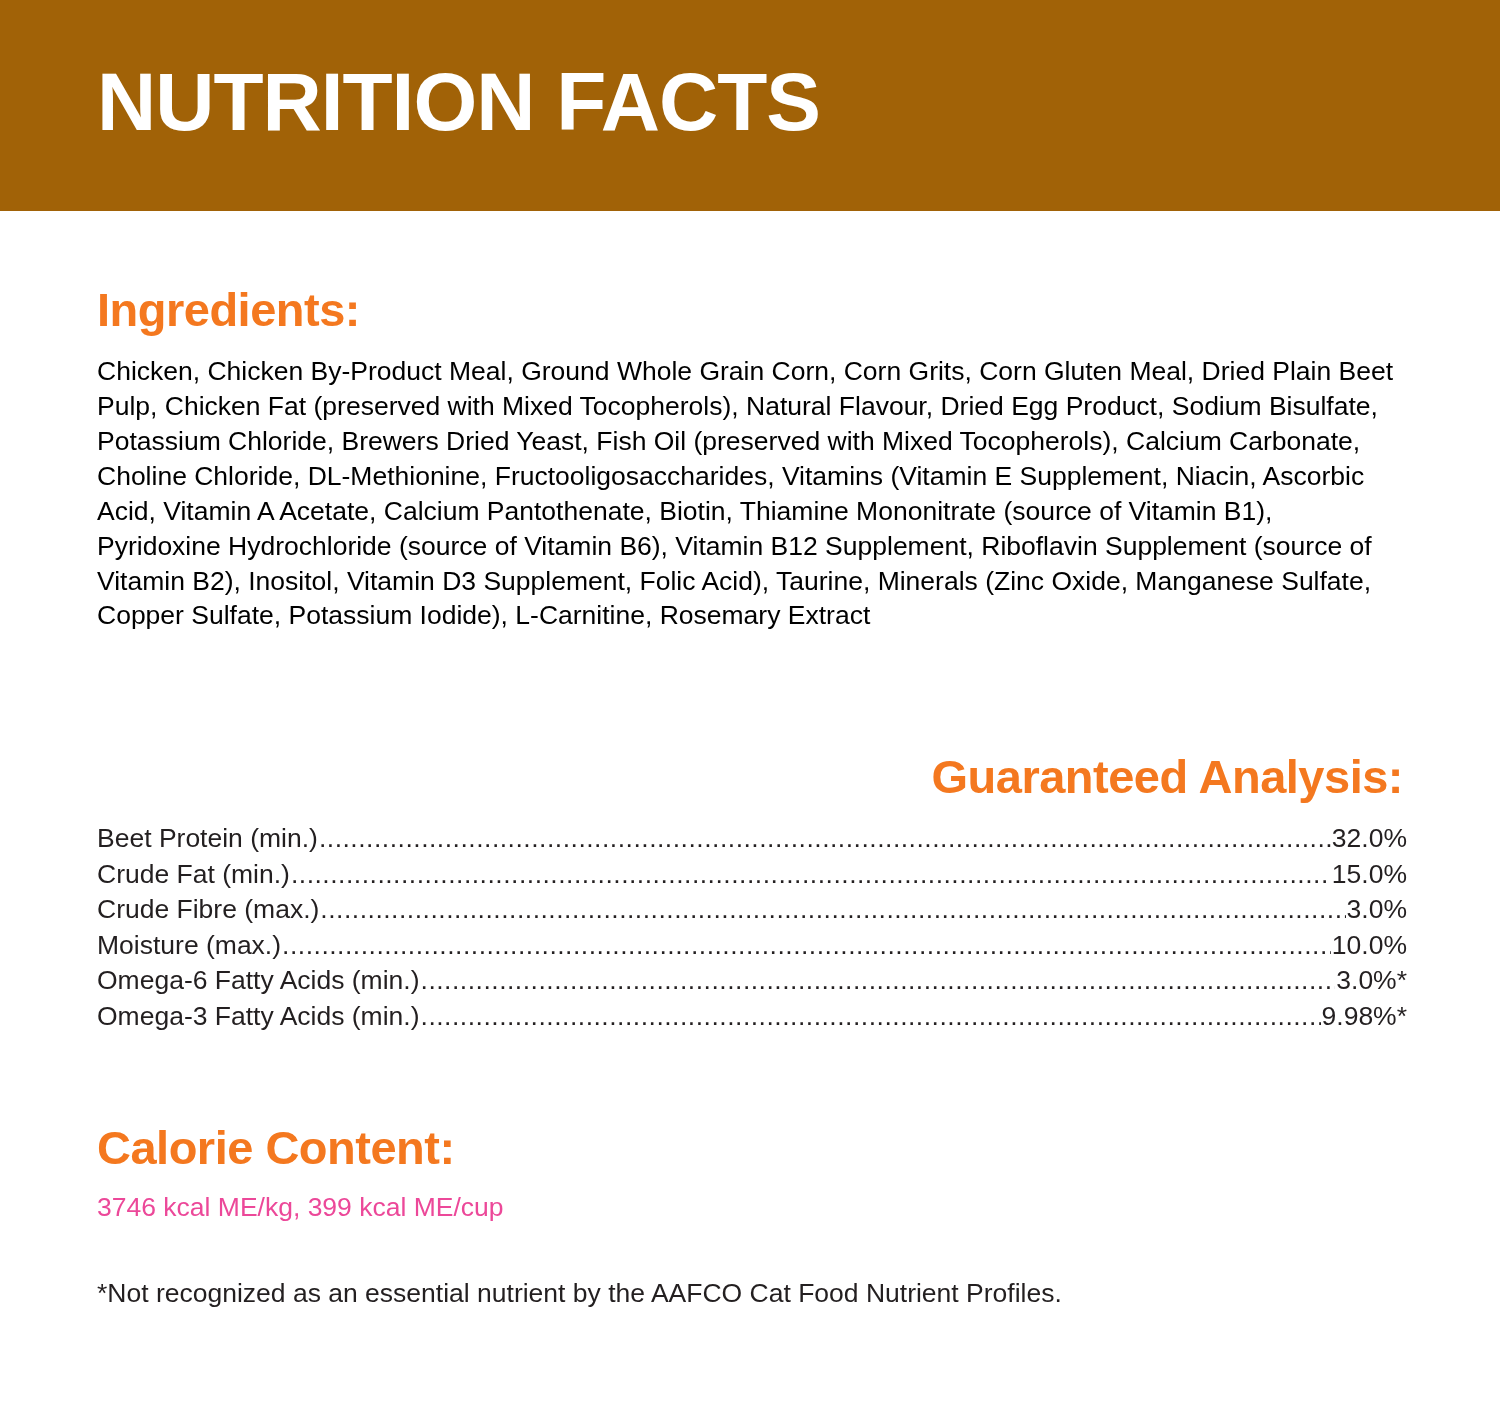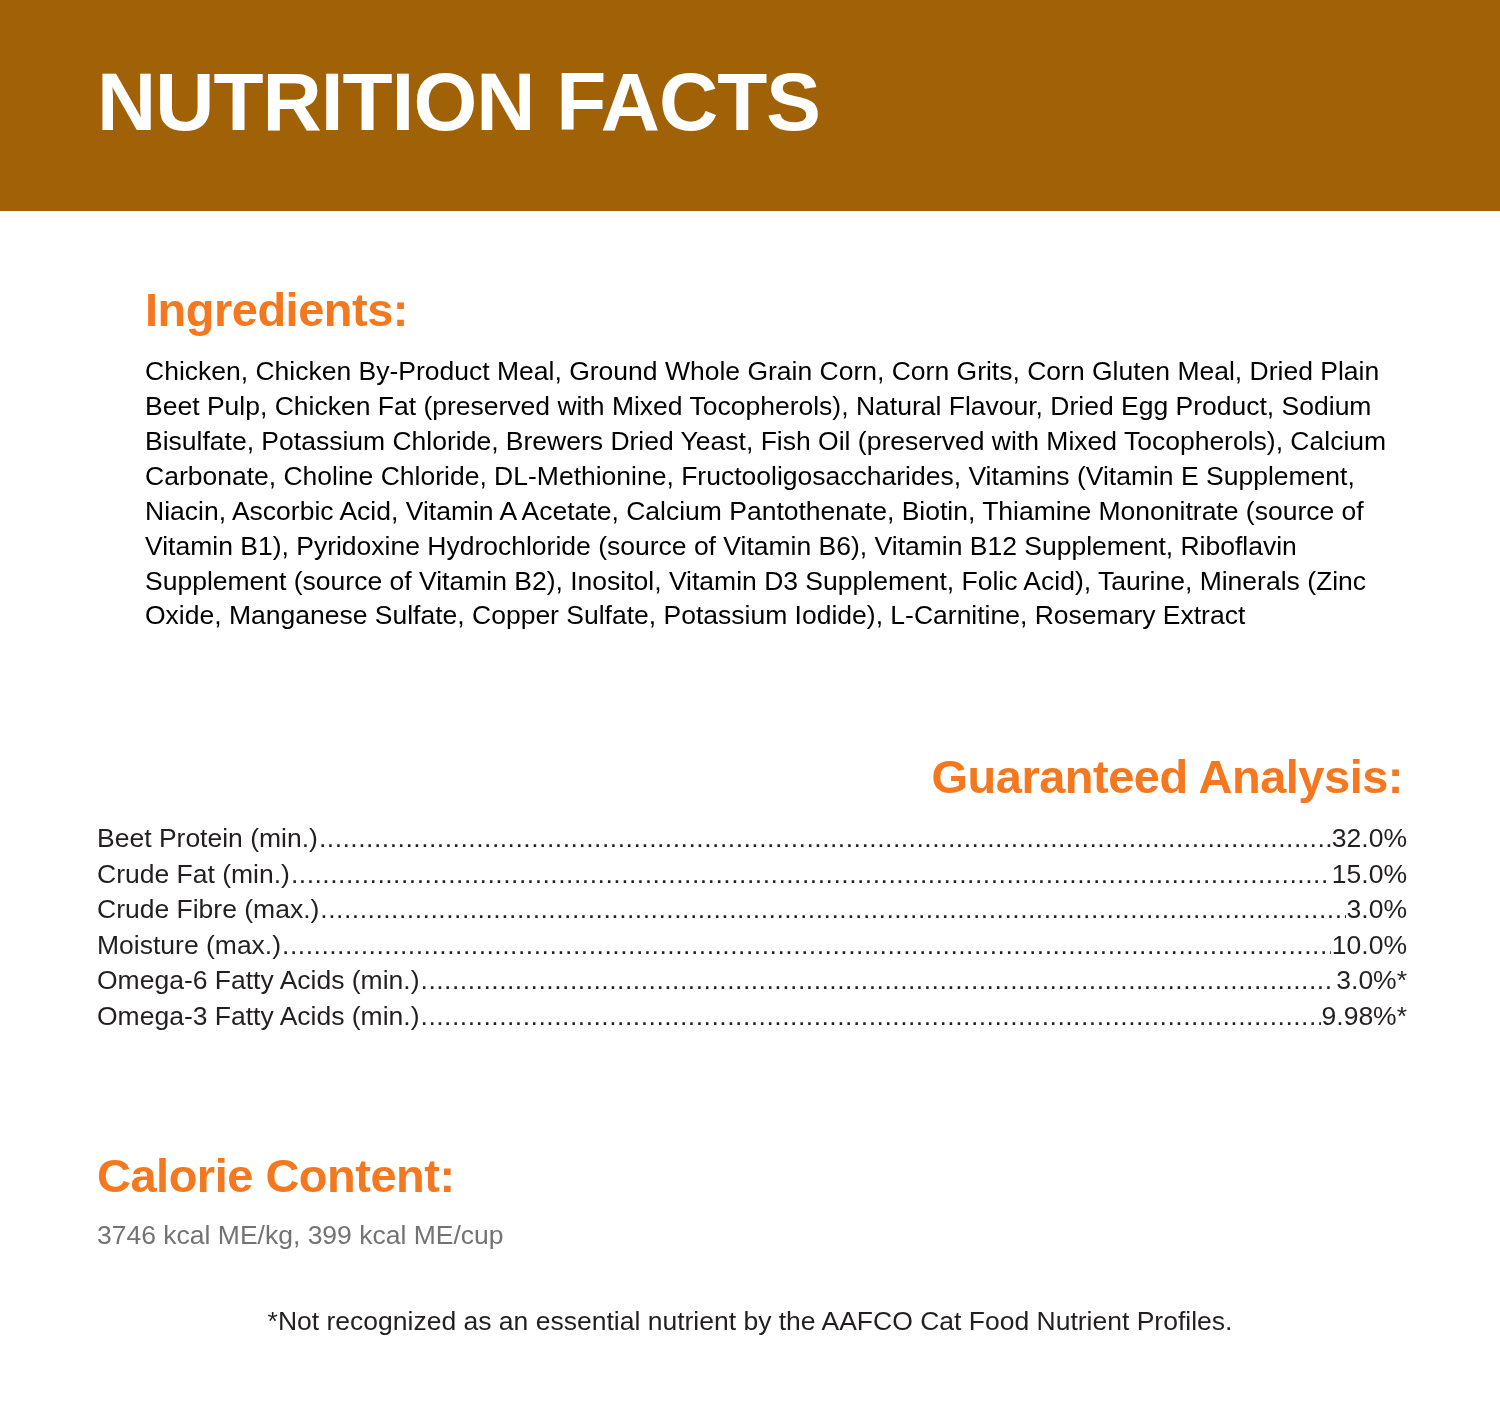--- a/index.html
+++ b/index.html
@@ -52,21 +52,20 @@
     color: #f4781f;
     font-size: 47px;
     font-weight: bold;
     margin: 0;
     line-height: 1.1;
     letter-spacing: -0.5px;
   }
 
   .ingredients-section {
     margin-top: 73px;
-    margin-left: 48px;
   }
   .ingredients-body {
     margin-top: 18px;
     font-size: 26.5px;
     line-height: 1.32;
     color: #000000;
     max-width: 1315px;
     text-align: left;
   }
 
@@ -95,35 +94,34 @@
     white-space: nowrap;
     letter-spacing: 0.5px;
     color: #231f20;
     margin: 0 1px;
   }
   .analysis-value {
     flex: 0 0 auto;
   }
 
   .calorie-section {
-    margin-top: 116px;
+    margin-top: 88px;
   }
   .calorie-body {
     margin-top: 16px;
     font-size: 26.5px;
     line-height: 1.3;
-    color: #737373;
+    color: #ec4899;
   }
 
   .footnote {
     margin-top: 52px;
     font-size: 26.5px;
     line-height: 1.3;
     color: #231f20;
-    text-align: center;
   }
 </style>
 </head>
 <body>
 
 <div class="page">
 
   <div class="header-banner">
     <h1 class="header-title">NUTRITION FACTS</h1>
   </div>

